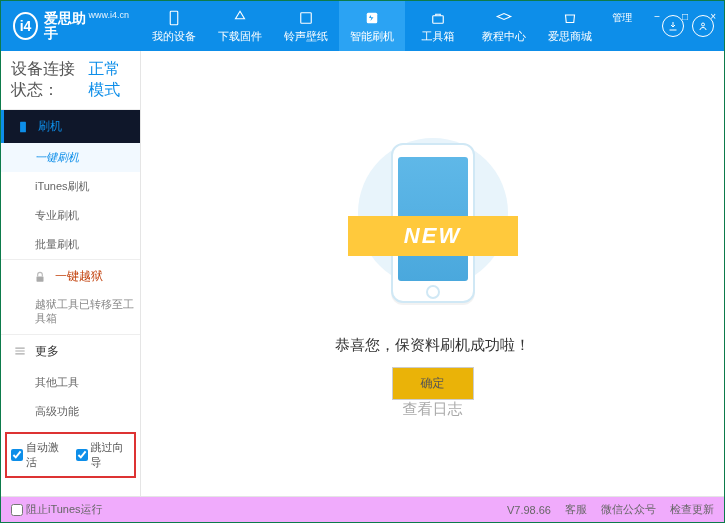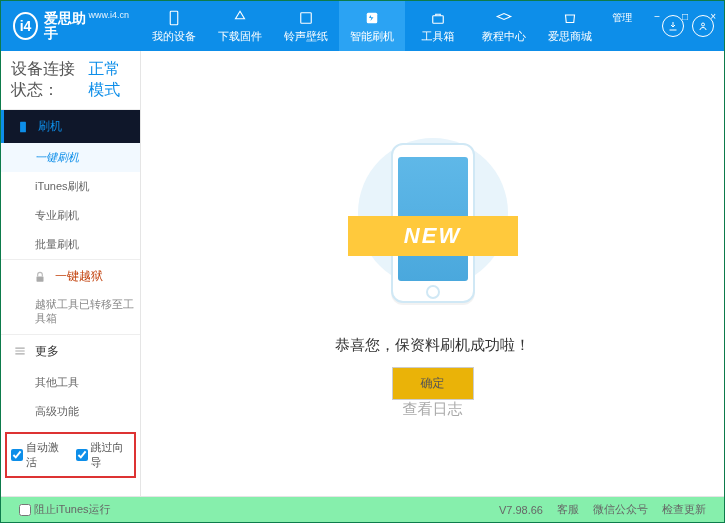--- a/index.html
+++ b/index.html
@@ -54,21 +54,21 @@
 .new-banner { position: absolute; top: 88px; left: -10px; width: 170px; height: 40px; background: #ffc93c; color: #fff; font-weight: bold; font-size: 22px; display: flex; align-items: center; justify-content: center; letter-spacing: 2px; font-style: italic; }
 .new-banner::before, .new-banner::after { content: ""; position: absolute; width: 0; height: 0; border: 10px solid transparent; }
 .new-banner::before { left: -8px; top: 10px; border-right-color: #ffc93c; }
 .new-banner::after { right: -8px; top: 10px; border-left-color: #ffc93c; }
 
 .success-text { font-size: 15px; color: #333; margin-bottom: 12px; }
 .confirm-btn { padding: 7px 28px; border: 1px solid #ccc; background: #eab308; color: #555; font-size: 12px; cursor: pointer; }
 .view-log { font-size: 15px; color: #aaa; cursor: pointer; }
 
 
-.footer { height: 26px; border-top: 1px solid #e5e5e5; display: flex; align-items: center; justify-content: space-between; padding: 0 18px; font-size: 11px; color: #666; background: #86efac; }
+.footer { height: 26px; border-top: 1px solid #e5e5e5; display: flex; align-items: center; justify-content: space-between; padding: 0 10px; font-size: 11px; color: #666; background: #f0abfc; }
 .footer-left { display: flex; align-items: center; gap: 4px; }
 .footer-right { display: flex; align-items: center; gap: 14px; }
 </style>
 </head>
 <body>
 
 <div class="window">
 
   <div class="header">
     <div class="win-controls">

